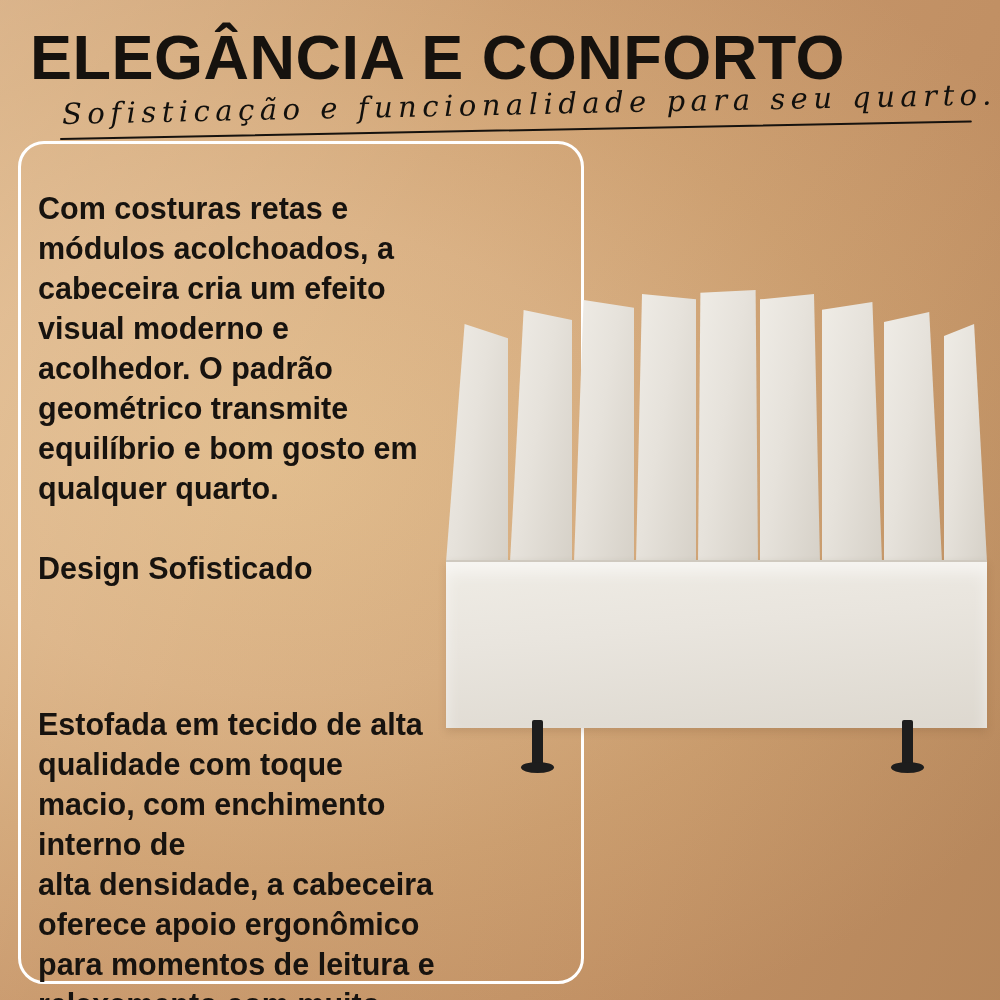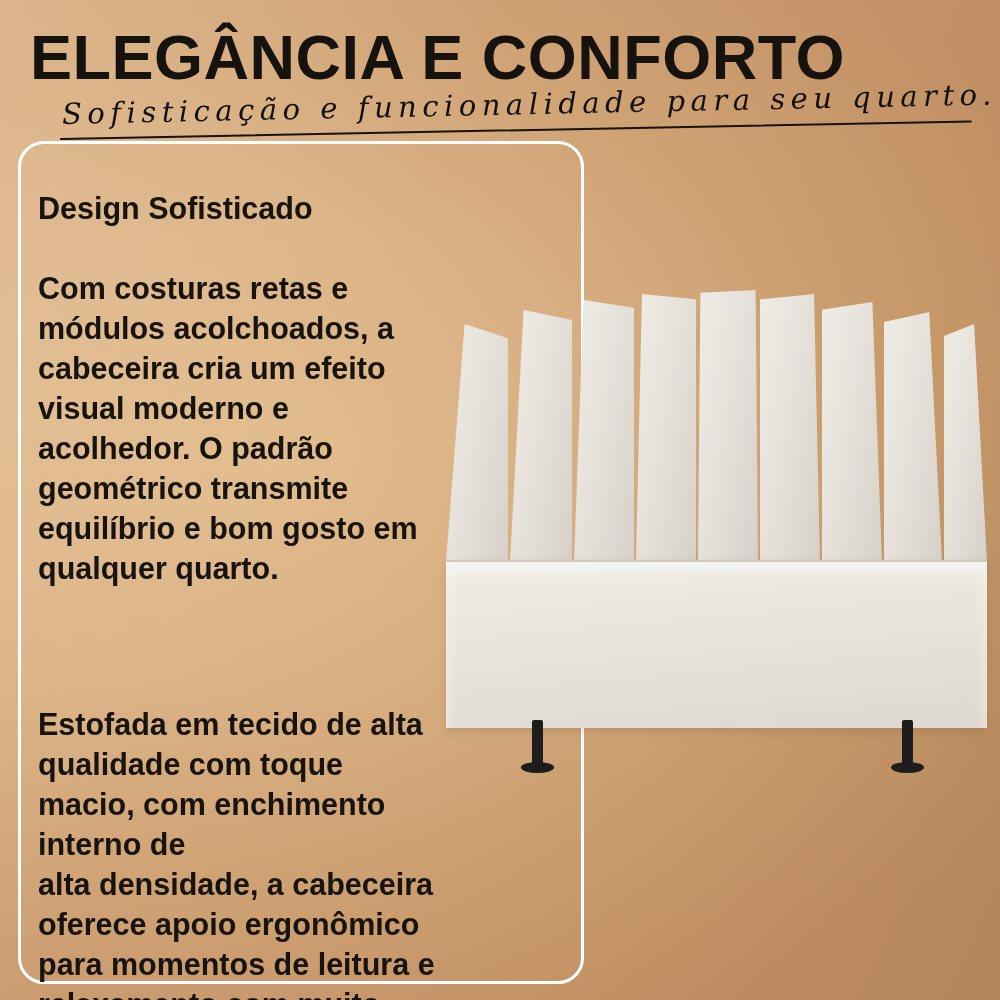--- a/index.html
+++ b/index.html
@@ -153,29 +153,29 @@
 <div class="poster">
 
   <div class="title">ELEGÂNCIA E CONFORTO</div>
 
   <div class="subtitle">Sofisticação e funcionalidade para seu quarto.</div>
   <div class="subtitle-underline"></div>
 
   <div class="text-card"></div>
 
   <div class="body-text">
-    <div>Design Sofisticado</div>
     <div>Com costuras retas e
 módulos acolchoados, a
 cabeceira cria um efeito
 visual moderno e
 acolhedor. O padrão
 geométrico transmite
 equilíbrio e bom gosto em
 qualquer quarto.</div>
+    <div>Design Sofisticado</div>
     <div class="block-gap"></div>
     <div>Estofada em tecido de alta
 qualidade com toque
 macio, com enchimento
 interno de
 alta densidade, a cabeceira
 oferece apoio ergonômico
 para momentos de leitura e
 relaxamento com muito
 mais conforto.</div>

